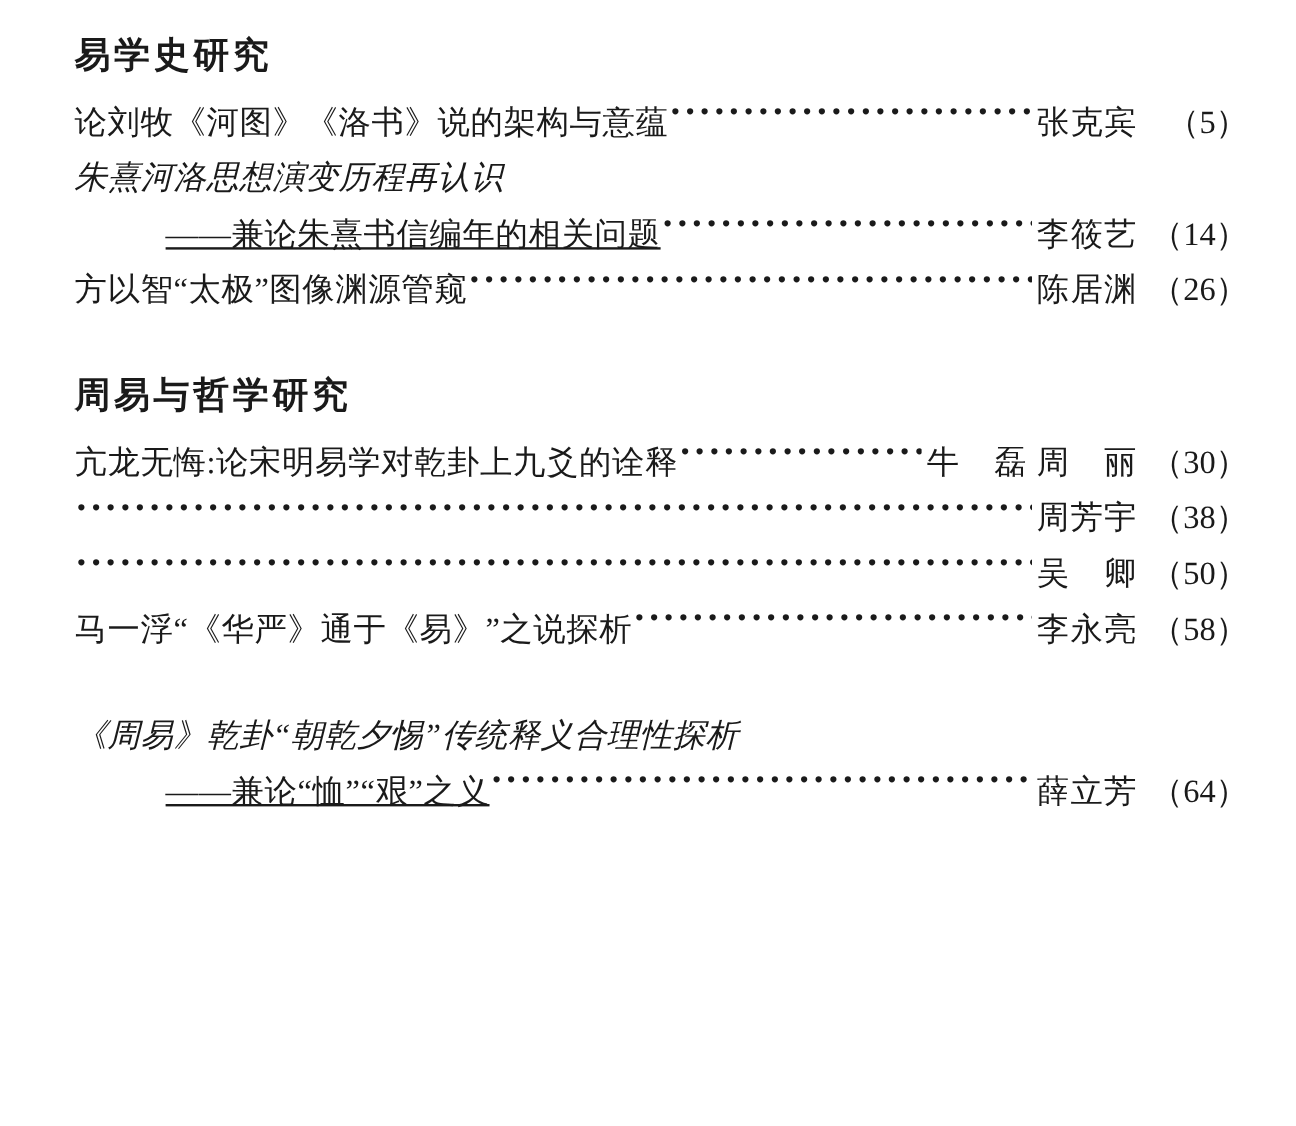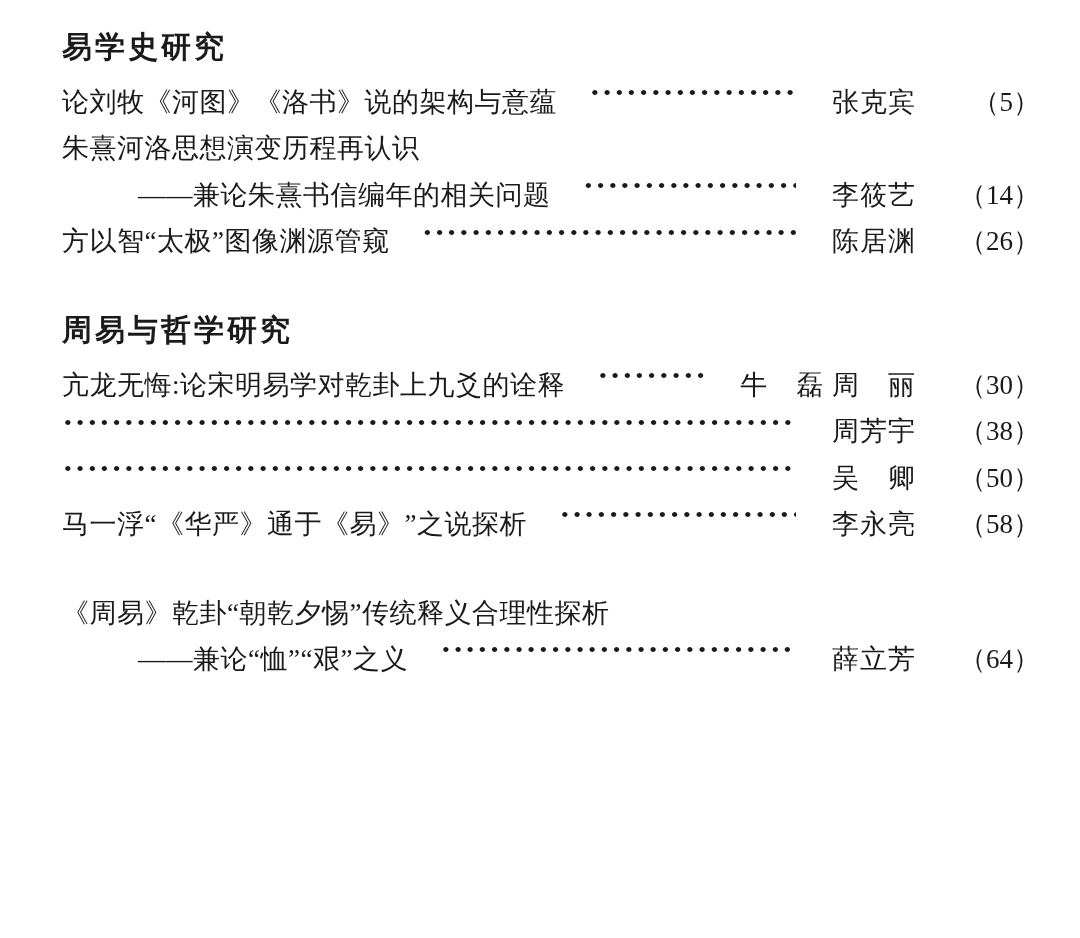--- a/index.html
+++ b/index.html
@@ -41,28 +41,28 @@
   .entry {
     font-size: 27px;
     line-height: 1.72;
     margin: 0;
   }
   .entry-row {
     display: flex;
     align-items: baseline;
     width: 100%;
     white-space: nowrap;
-    gap: 32px;
   }
   .entry-title {
     flex: 0 0 auto;
     letter-spacing: 0.5px;
   }
   .entry-title.indented {
     padding-left: 76px;
+    text-decoration: underline;
   }
   .leader {
     flex: 1 1 auto;
     overflow: hidden;
     min-width: 8px;
     margin: 0 4px 0 2px;
     position: relative;
     height: 1em;
   }
   .leader-inner {
@@ -85,20 +85,21 @@
   .entry-page {
     flex: 0 0 auto;
     text-align: right;
     min-width: 92px;
     letter-spacing: 0px;
   }
   .entry-noleader {
     font-size: 27px;
     line-height: 1.72;
     letter-spacing: 0.5px;
+    font-style: italic;
   }
 </style>
 </head>
 <body>
 
 <div class="page">
   <div class="toc">
 
     <div class="section">
       <div class="section-title">易学史研究</div>

